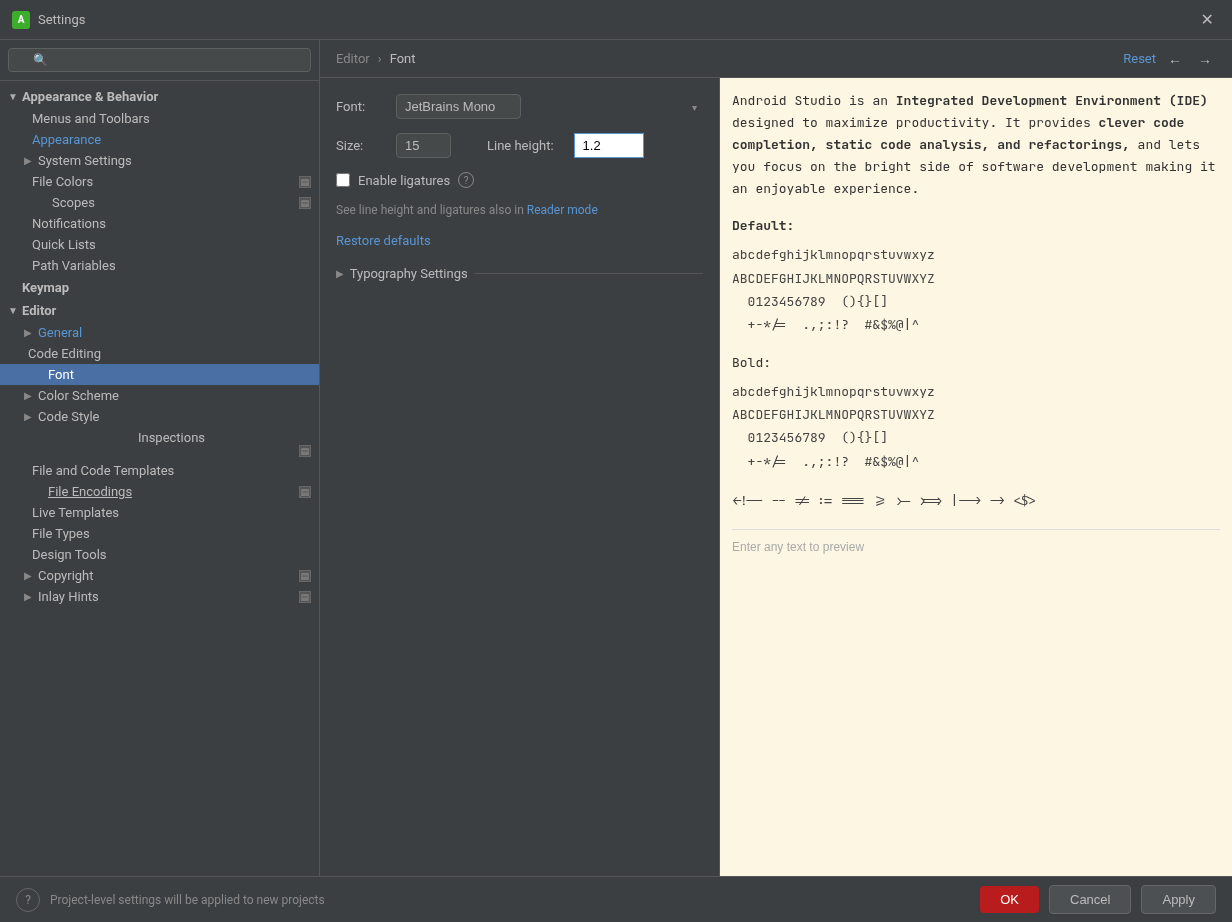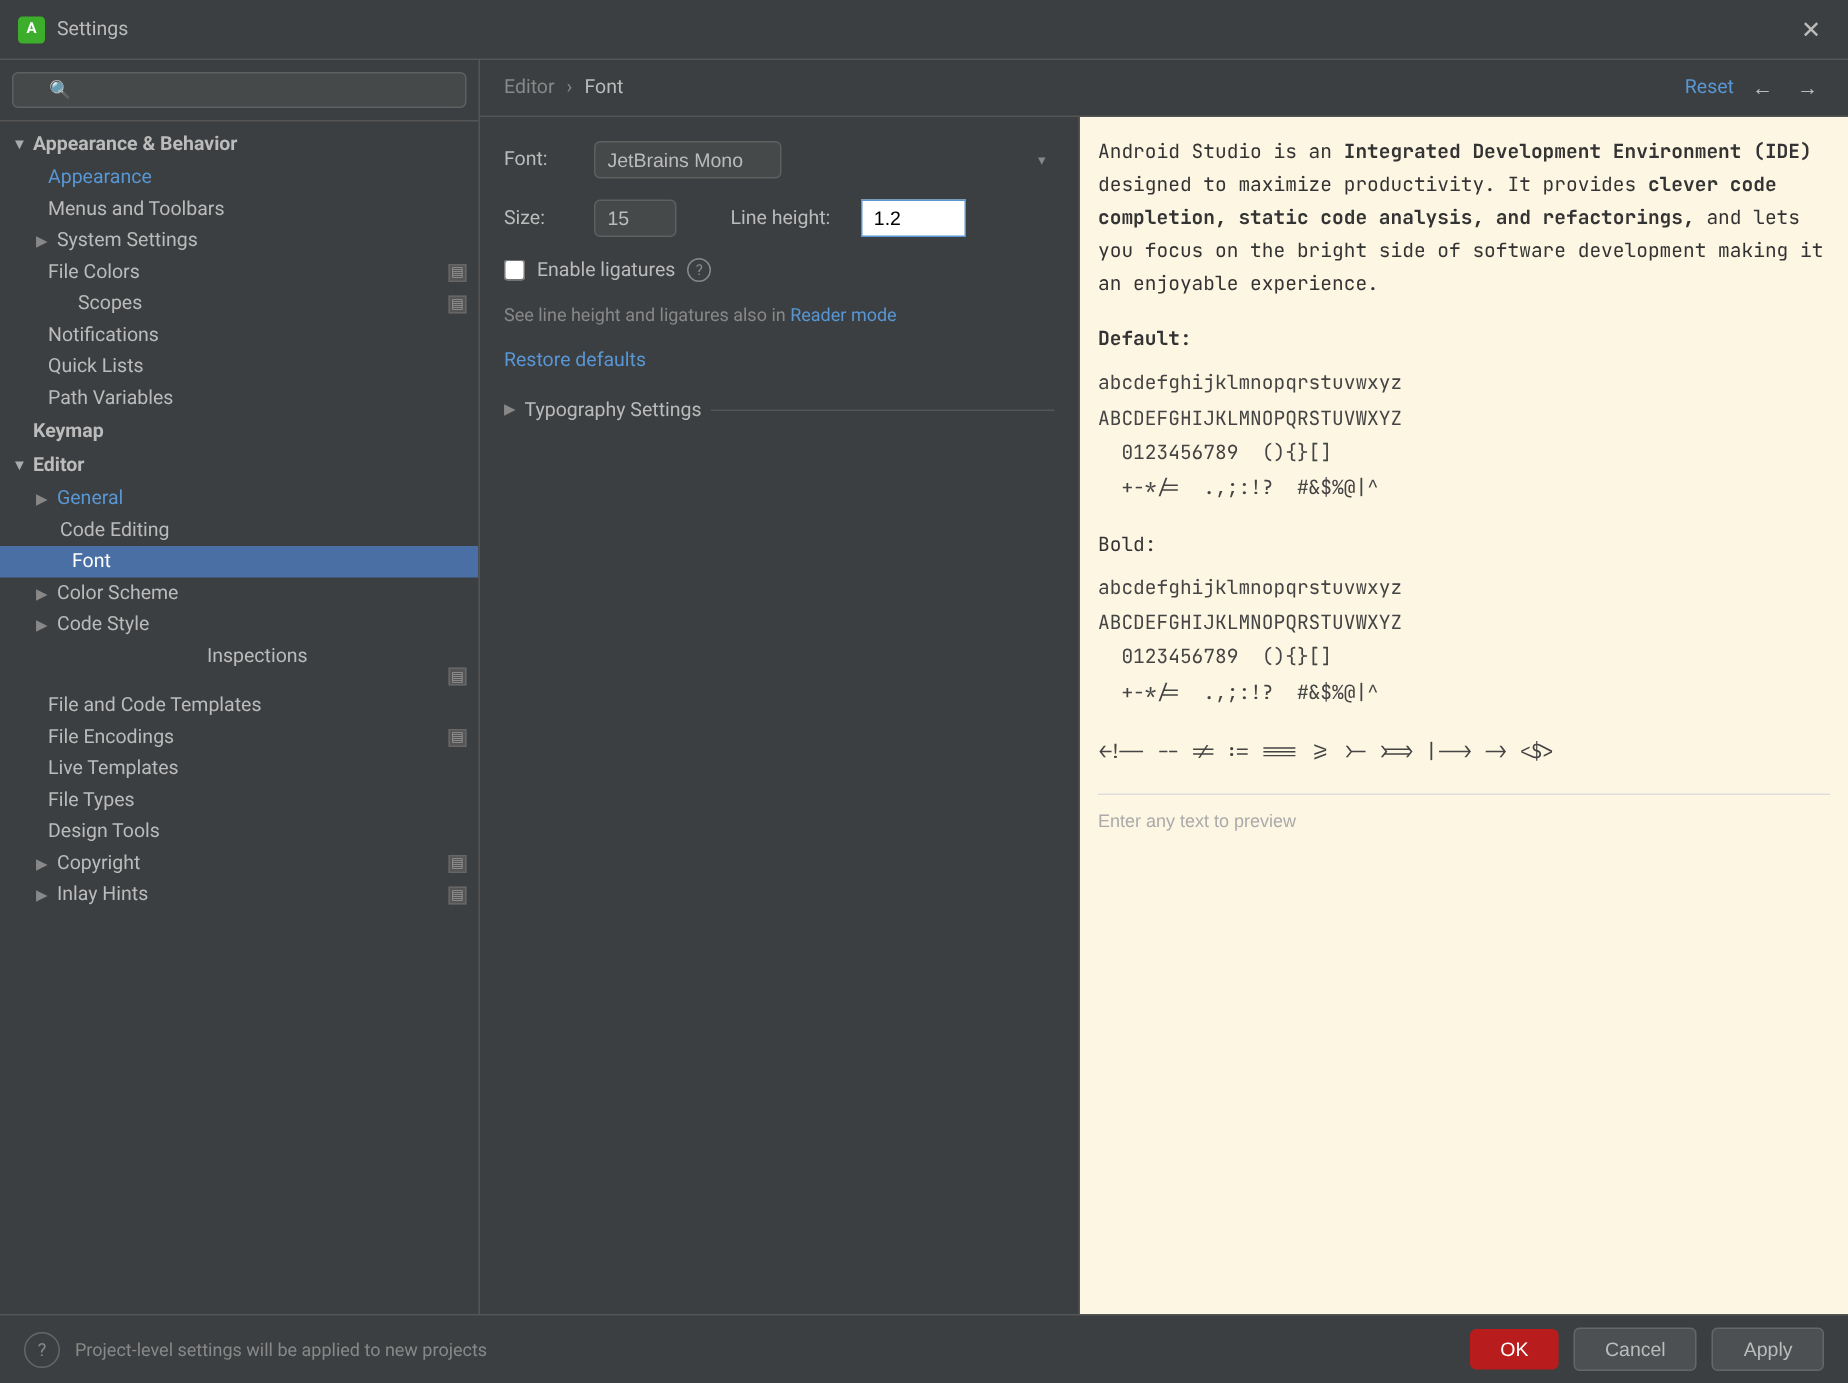--- a/index.html
+++ b/index.html
@@ -444,26 +444,26 @@
           <input type="text" class="search-input" placeholder="🔍" style="">
         </div>
       </div>
       <div class="tree-area">
 
         <div class="section-label">
           <span class="arrow expanded">▼</span>
           <span>Appearance &amp; Behavior</span>
         </div>
 
+        <div class="tree-item" style="padding-left: 32px;">
+          <span>Menus and Toolbars</span>
+        </div>
+
         <div class="tree-item blue-text" style="padding-left: 32px;">
           <span>Appearance</span>
-        </div>
-
-        <div class="tree-item" style="padding-left: 32px;">
-          <span>Menus and Toolbars</span>
         </div>
 
         <div class="tree-item" style="padding-left: 24px;">
           <span class="arrow">▶</span>
           <span>System Settings</span>
         </div>
 
         <div class="tree-item" style="padding-left: 32px; justify-content: space-between;">
           <span>File Colors</span>
           <span class="icon-badge">▤</span>
@@ -494,21 +494,21 @@
         <div class="section-label">
           <span class="arrow expanded">▼</span>
           <span>Editor</span>
         </div>
 
         <div class="tree-item blue-text" style="padding-left: 24px;">
           <span class="arrow">▶</span>
           <span>General</span>
         </div>
 
-        <div class="tree-item" style="padding-left: 40px;">
+        <div class="tree-item" style="padding-left: 28px;">
           <span>Code Editing</span>
         </div>
 
         <div class="tree-item selected" style="padding-left: 48px;">
           <span>Font</span>
         </div>
 
         <div class="tree-item" style="padding-left: 24px;">
           <span class="arrow">▶</span>
           <span>Color Scheme</span>
@@ -521,21 +521,21 @@
 
         <div class="tree-item" style="padding-left: 32px; justify-content: space-between; flex-direction: column;">
           <span>Inspections</span>
           <span class="icon-badge">▤</span>
         </div>
 
         <div class="tree-item" style="padding-left: 32px;">
           <span>File and Code Templates</span>
         </div>
 
-        <div class="tree-item" style="padding-left: 32px; justify-content: space-between;">
+        <div class="tree-item" style="padding-left: 48px; justify-content: space-between; text-decoration: underline;">
           <span>File Encodings</span>
           <span class="icon-badge">▤</span>
         </div>
 
         <div class="tree-item" style="padding-left: 32px;">
           <span>Live Templates</span>
         </div>
 
         <div class="tree-item" style="padding-left: 32px;">
           <span>File Types</span>

